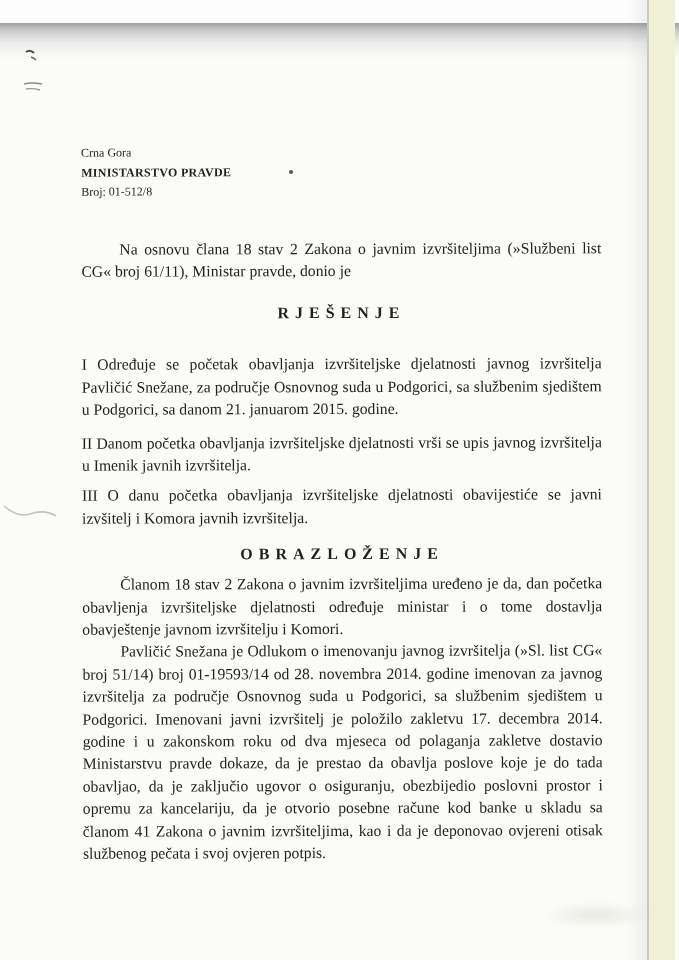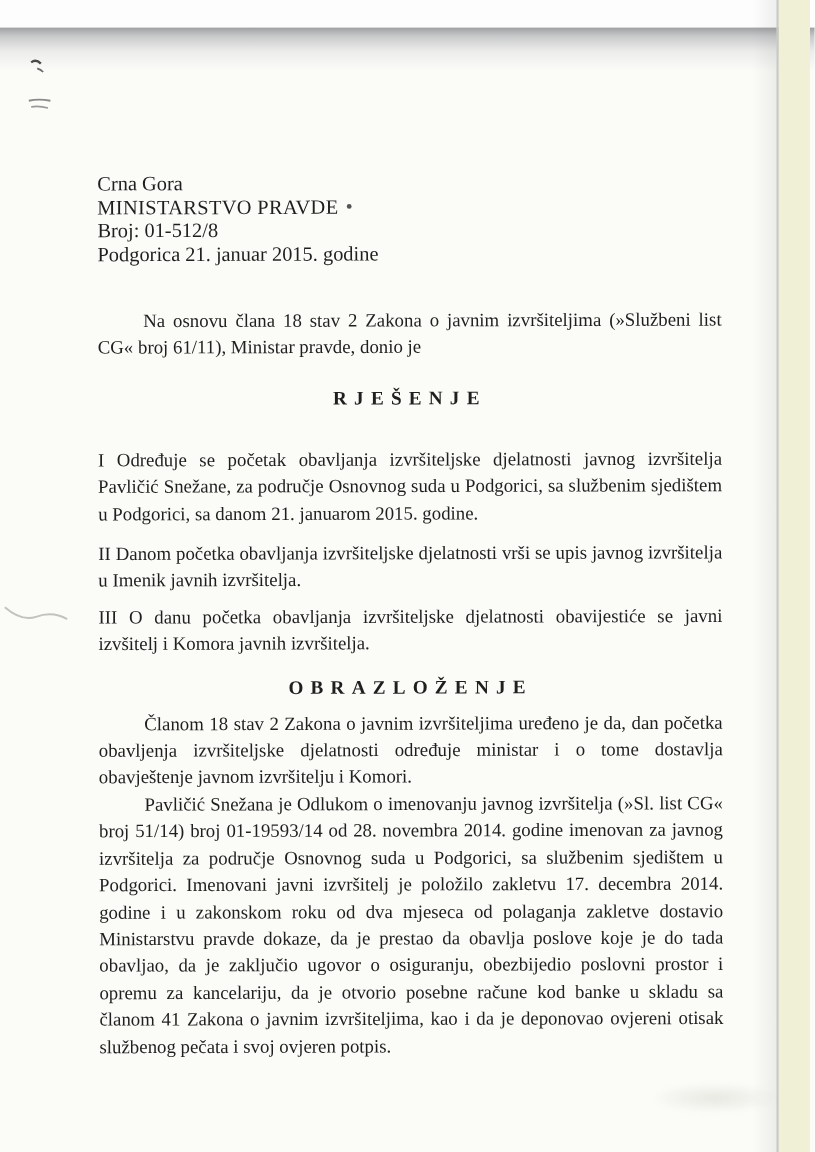--- a/index.html
+++ b/index.html
@@ -53,22 +53,22 @@
     background: radial-gradient(ellipse at center, rgba(205,205,192,0.40), rgba(205,205,192,0) 70%);
     filter: blur(2px);
   }
   
   .content {
     position: absolute; left: 82px; top: 143px;
     width: 520px;
     color: #1f1f1f;
     transform: rotate(-0.15deg);
   }
-  .header p { margin: 0; font-size: 17px; line-height: 19.5px; }
-  .ministry { font-weight: normal; letter-spacing: 0.3px; }
+  .header p { margin: 0; font-size: 12px; line-height: 19.5px; }
+  .ministry { font-weight: bold; letter-spacing: 0.3px; }
   .para {
     margin: 0;
     font-size: 15.7px;
     line-height: 22.4px;
     text-align: justify;
   }
   .indent { text-indent: 38px; }
   .intro { margin-top: 36px; }
   .doc-heading {
     margin: 0;
@@ -111,21 +111,20 @@
     <path d="M2,10 q14,12 26,8 q14,-5 26,2" stroke="#c2c2be" stroke-width="1.6" fill="none"></path>
   </svg>
   <div class="artifact" style="left:289px; top:170px; width:4px; height:4px; border-radius:50%; background:#555;"></div>
 
   <div class="content">
 
     <div class="header">
       <p>Crna Gora</p>
       <p class="ministry">MINISTARSTVO PRAVDE</p>
       <p>Broj: 01-512/8</p>
-      <p>Podgorica 21. januar 2015. godine</p>
     </div>
 
     <p class="para indent intro">Na osnovu člana 18 stav 2 Zakona o javnim izvršiteljima (»Službeni list CG« broj 61/11), Ministar pravde, donio je</p>
 
     <p class="doc-heading h1">RJEŠENJE</p>
 
     <p class="para p1">I Određuje se početak obavljanja izvršiteljske djelatnosti javnog izvršitelja Pavličić Snežane, za područje Osnovnog suda u Podgorici, sa službenim sjedištem u Podgorici, sa danom 21. januarom 2015. godine.</p>
     <p class="para p2">II Danom početka obavljanja izvršiteljske djelatnosti vrši se upis javnog izvršitelja u Imenik javnih izvršitelja.</p>
     <p class="para p3">III O danu početka obavljanja izvršiteljske djelatnosti obavijestiće se javni izvšitelj i Komora javnih izvršitelja.</p>
 

